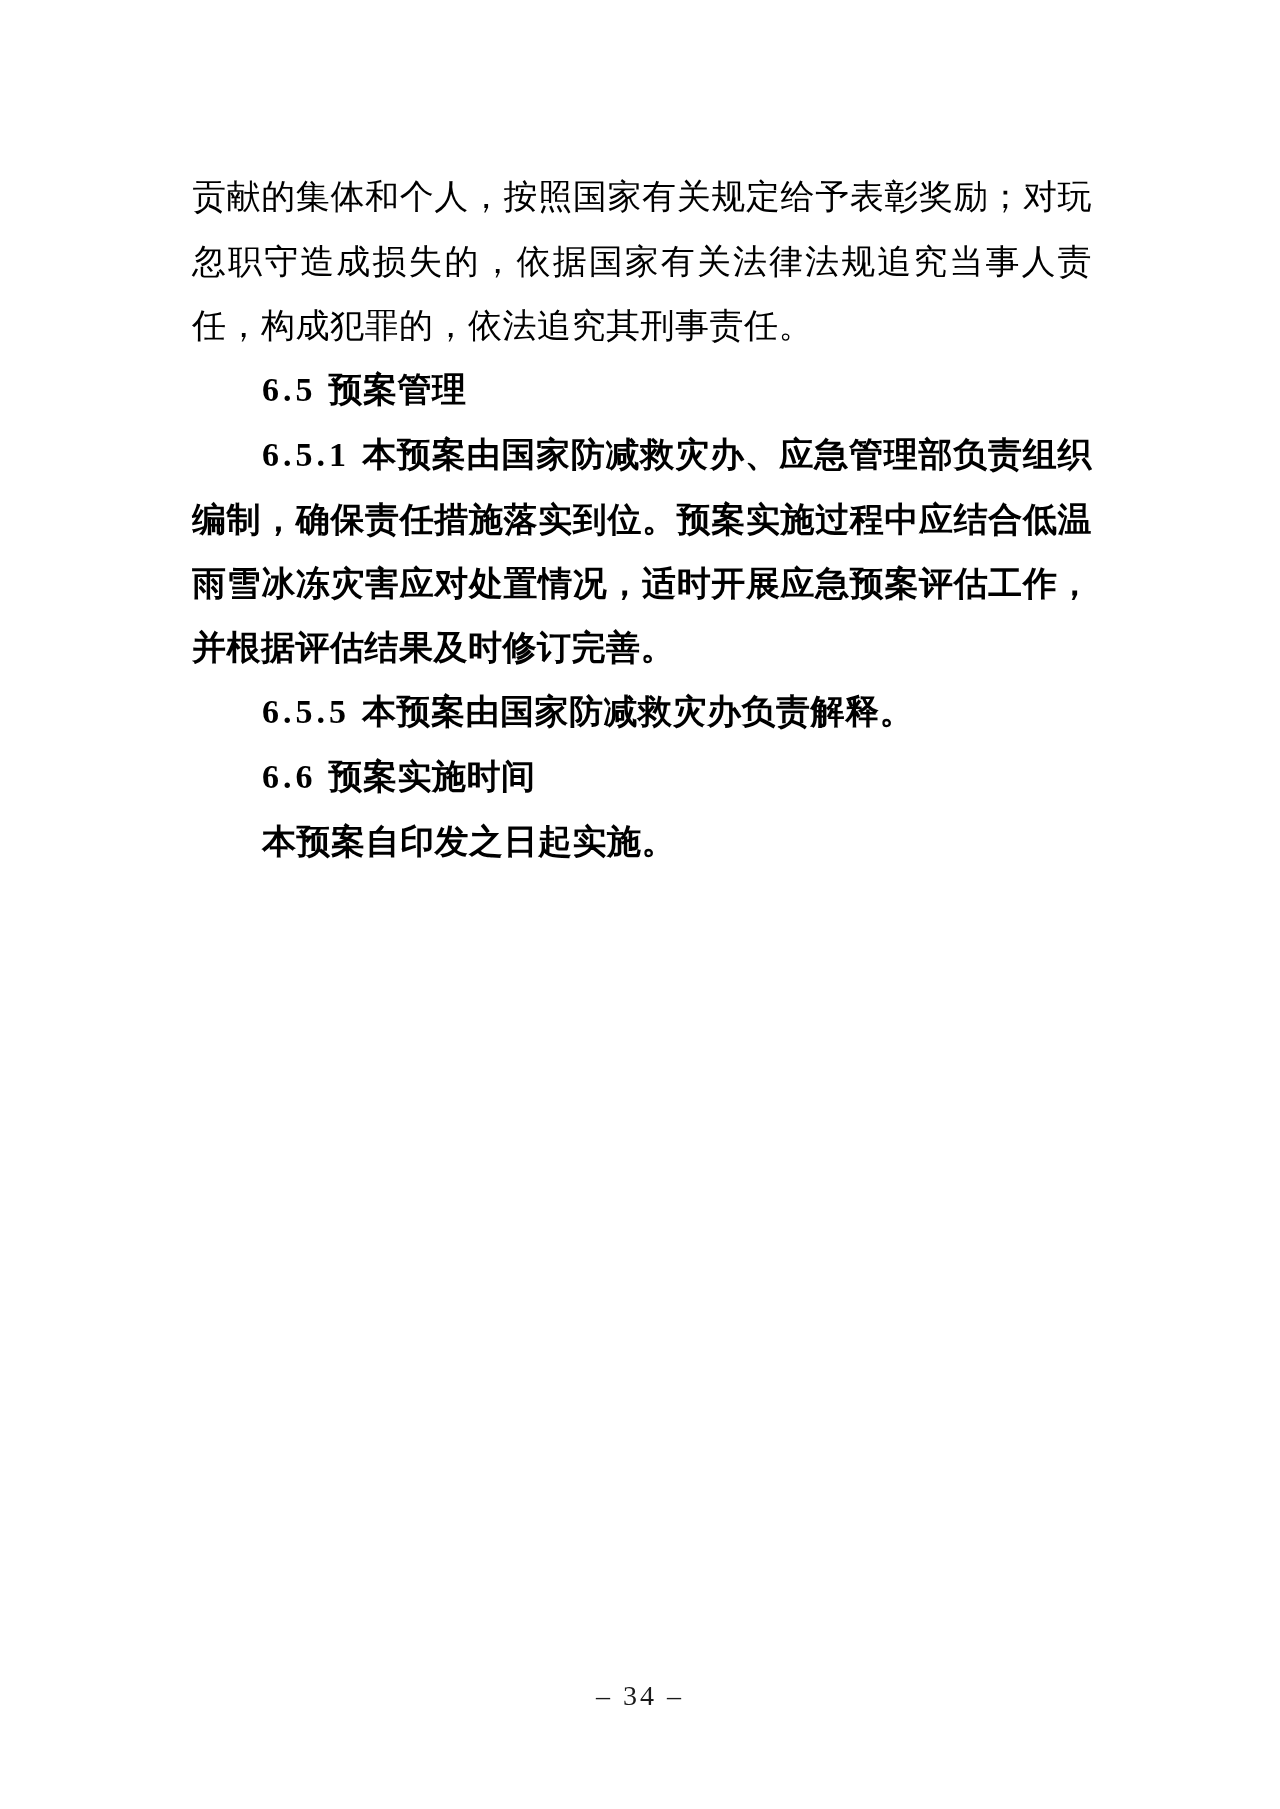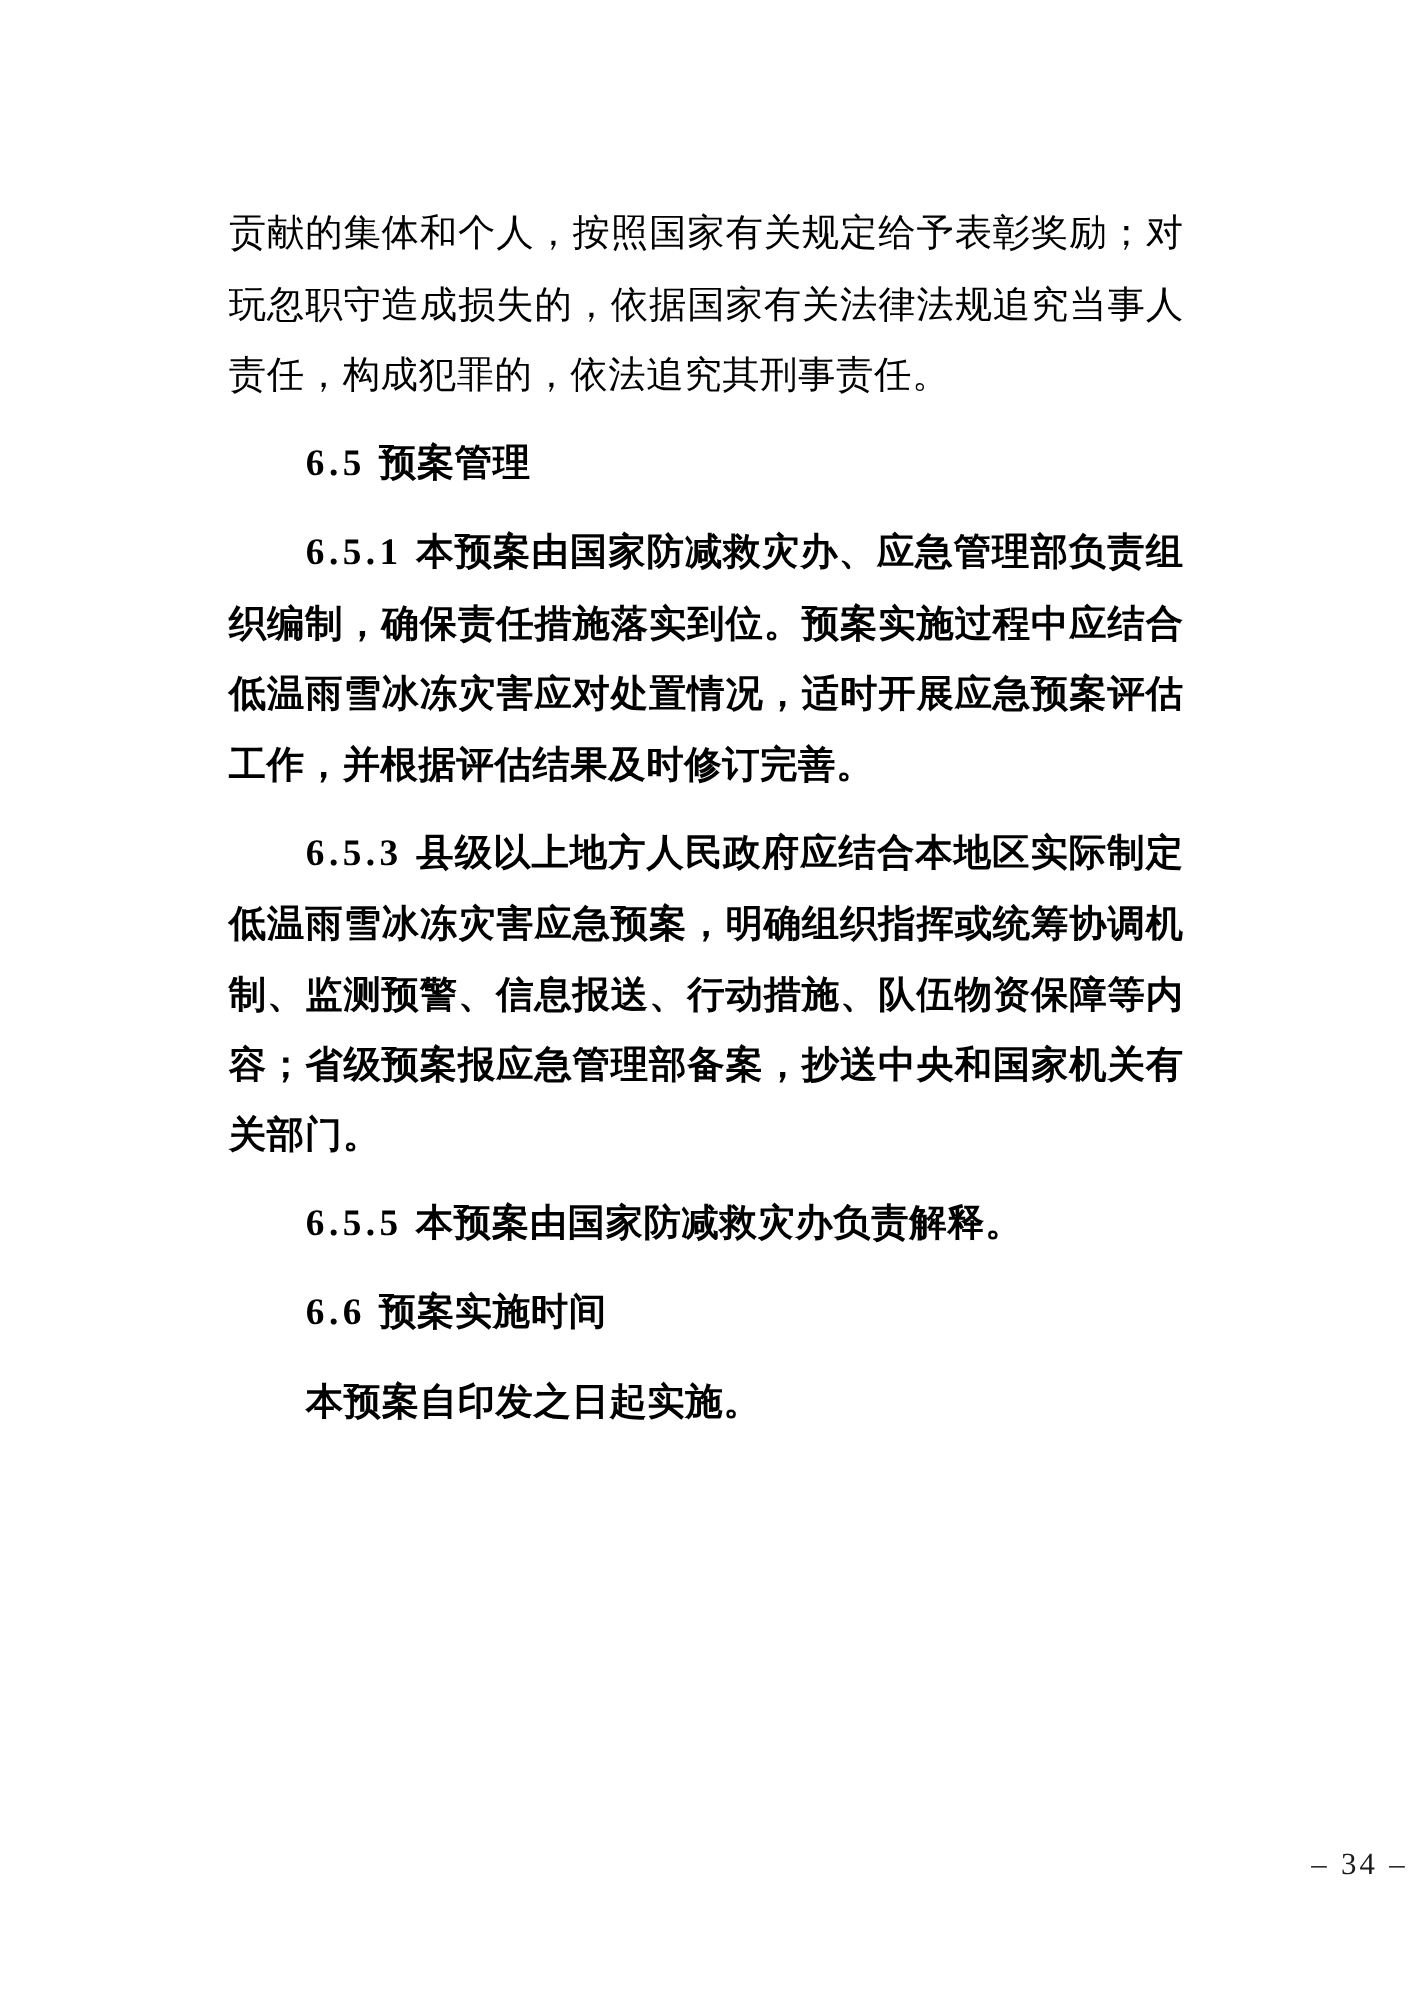--- a/index.html
+++ b/index.html
@@ -16,21 +16,21 @@
     font-family: "Liberation Sans", "DejaVu Sans", sans-serif;
     color: #000000;
   }
   .content {
     position: absolute;
     left: 192px;
     top: 164px;
     width: 900px;
   }
   .para {
-    margin: 16px;
+    margin: 0;
     padding: 0;
     font-size: 34px;
     line-height: 64px;
     letter-spacing: 0.5px;
     text-align: justify;
     color: #000000;
   }
   .para.indent {
     text-indent: 70px;
     font-weight: bold;
@@ -40,41 +40,40 @@
     letter-spacing: 4px;
   }
   .num:not(:empty) {
     margin-right: 12px;
   }
   .page-number {
     position: absolute;
     top: 1680px;
     left: 0;
     width: 100%;
-    text-align: right;
+    text-align: center;
     font-family: "Liberation Serif", "DejaVu Serif", serif;
     font-size: 28px;
     letter-spacing: 3px;
     color: #1a1a1a;
   }
 </style>
 </head>
 <body>
 
 <div class="page">
   <div class="content">
 
     <p class="para"><span class="num"></span><span>贡献的集体和个人，按照国家有关规定给予表彰奖励；对玩忽职守造成损失的，依据国家有关法律法规追究当事人责任，构成犯罪的，依法追究其刑事责任。</span></p>
 
     <p class="para indent"><span class="num">6.5</span><span>预案管理</span></p>
 
     <p class="para indent"><span class="num">6.5.1</span><span>本预案由国家防减救灾办、应急管理部负责组织编制，确保责任措施落实到位。预案实施过程中应结合低温雨雪冰冻灾害应对处置情况，适时开展应急预案评估工作，并根据评估结果及时修订完善。</span></p>
 
 
-    <p class="para indent"><span class="num">6.5.3</span><span>县级以上地方人民政府应结合本地区实际制定低温雨雪冰冻灾害应急预案，明确组织指挥或统筹协调机制、监测预警、信息报送、行动措施、队伍物资保障等内容；省级预案报应急管理部备案，抄送中央和国家机关有关部门。</span></p>
 
 
     <p class="para indent"><span class="num">6.5.5</span><span>本预案由国家防减救灾办负责解释。</span></p>
 
     <p class="para indent"><span class="num">6.6</span><span>预案实施时间</span></p>
 
     <p class="para indent"><span class="num"></span><span>本预案自印发之日起实施。</span></p>
 
   </div>
 

